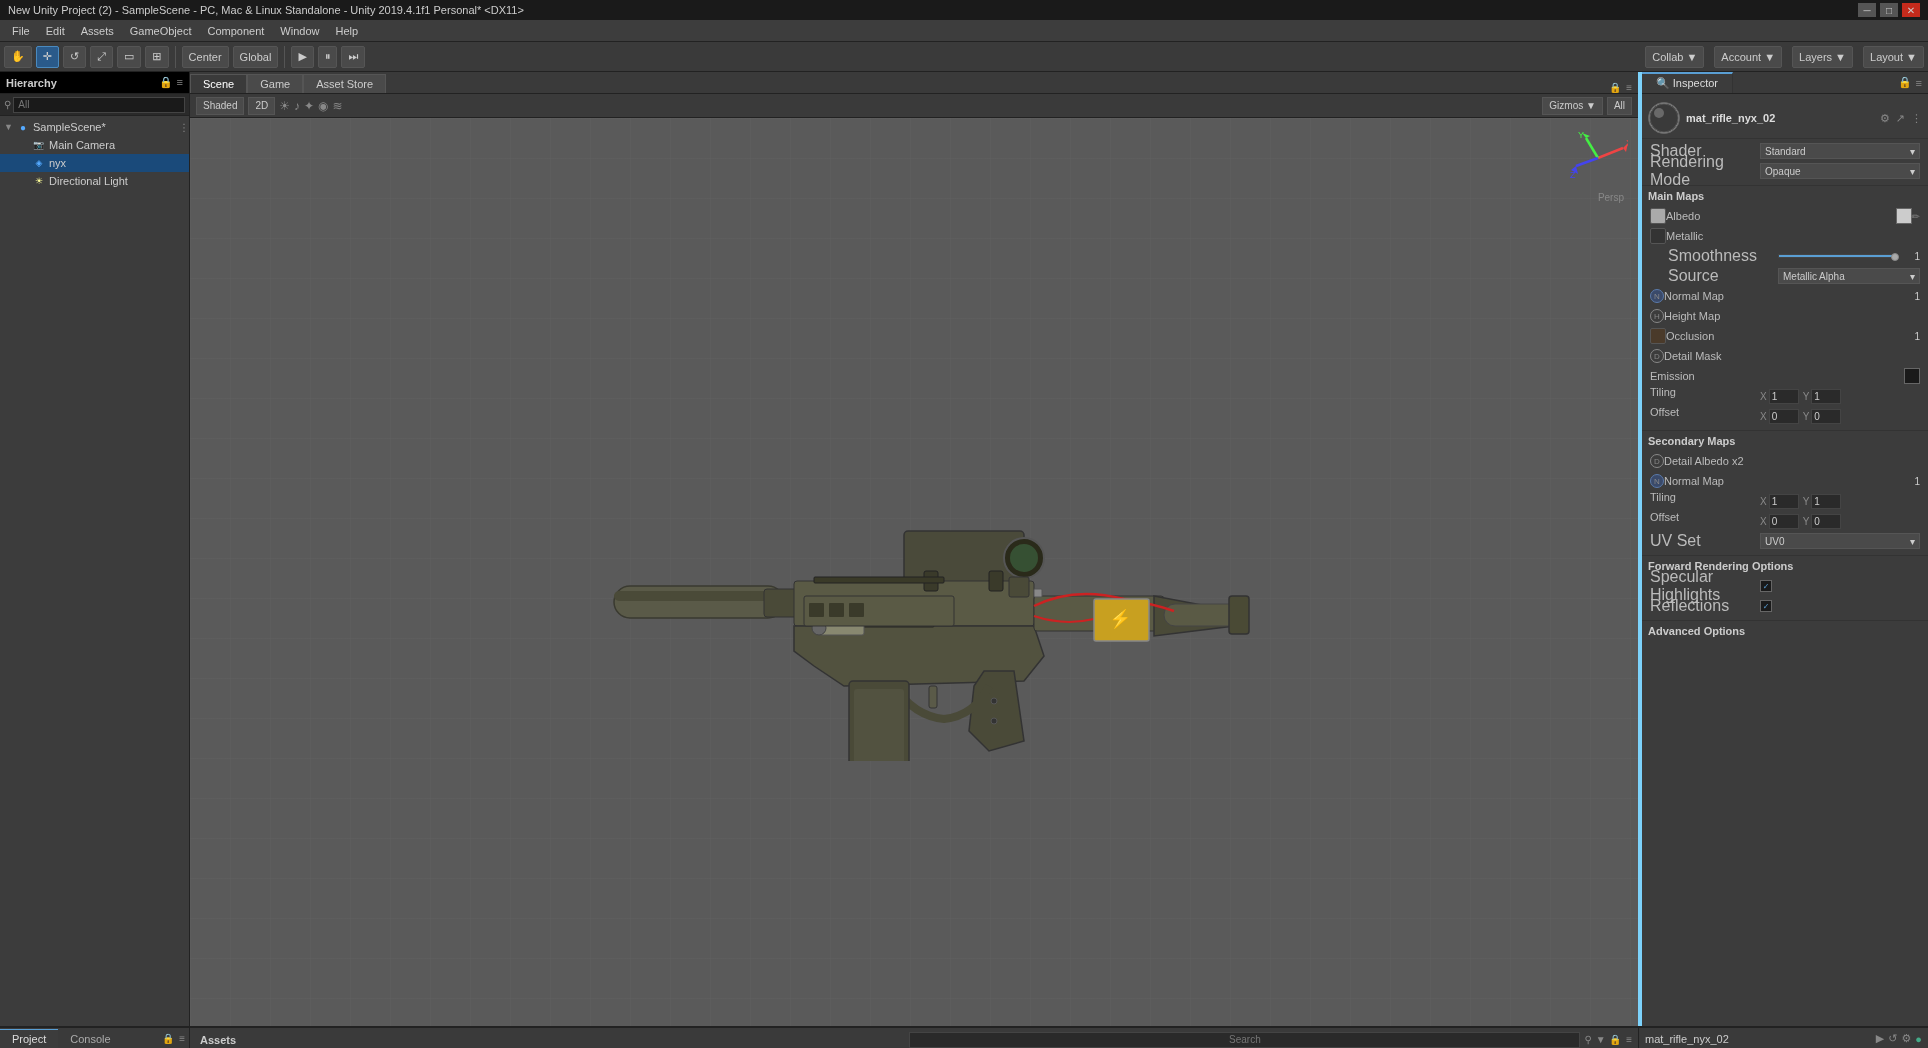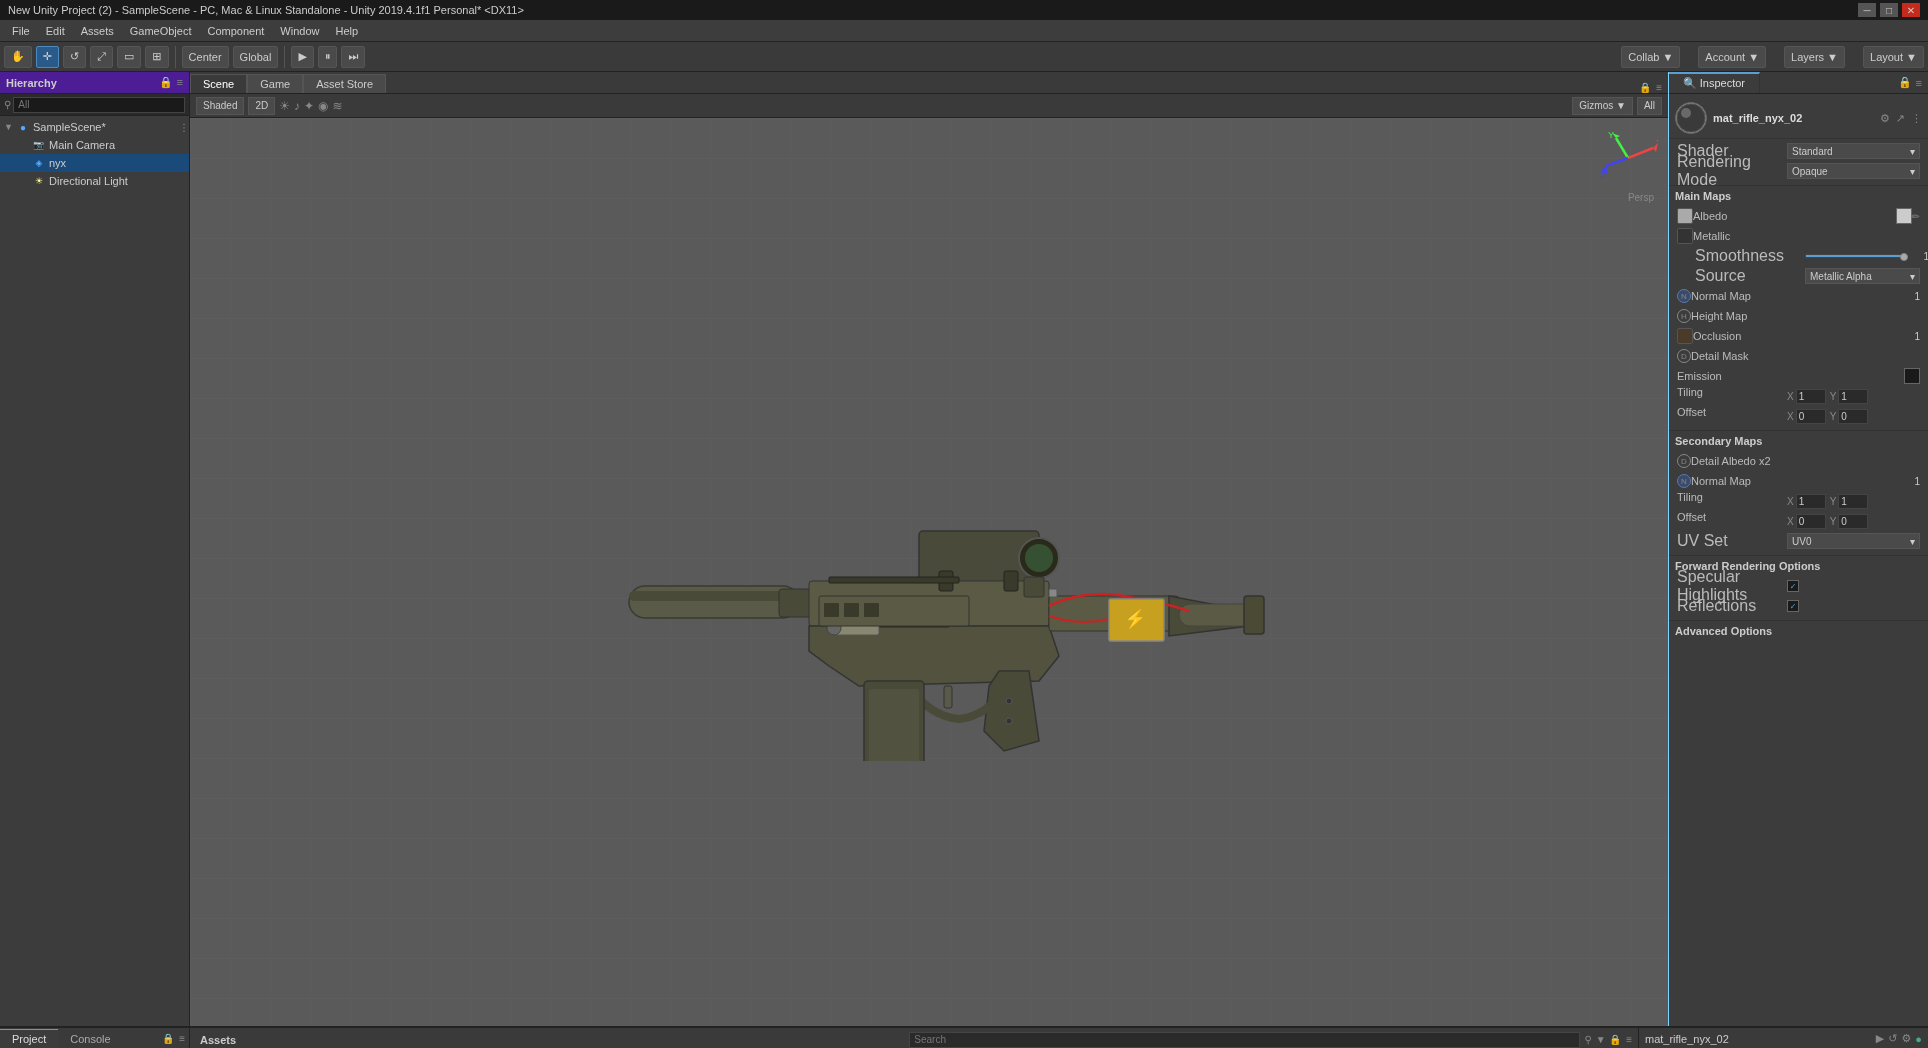--- a/index.html
+++ b/index.html
@@ -14,29 +14,29 @@
 
     
     #menubar { background: #3d3d3d; height: 22px; display: flex; align-items: center; padding: 0 4px; border-bottom: 1px solid #222; }
     .menu-item { padding: 2px 8px; color: #ccc; font-size: 11px; cursor: pointer; }
 
     
     #toolbar { background: #3a3a3a; height: 30px; display: flex; align-items: center; padding: 0 4px; gap: 4px; border-bottom: 1px solid #222; }
     .toolbar-btn { background: #4a4a4a; border: 1px solid #555; color: #ccc; height: 22px; padding: 0 6px; font-size: 11px; cursor: pointer; display: flex; align-items: center; gap: 2px; border-radius: 2px; }
     .toolbar-btn.active { background: #2a5a8a; border-color: #4a8abf; }
     .toolbar-sep { width: 1px; height: 22px; background: #555; margin: 0 2px; }
-    .toolbar-right { margin-left: auto; display: flex; align-items: center; gap: 18px; }
+    .toolbar-right { margin-left: auto; display: flex; align-items: center; gap: 10px; }
     .toolbar-dropdown { background: #4a4a4a; border: 1px solid #555; color: #ccc; height: 22px; padding: 0 6px; font-size: 11px; cursor: pointer; display: flex; align-items: center; gap: 3px; border-radius: 2px; }
 
     
     #main-layout { display: flex; height: calc(1048px - 22px - 22px - 30px - 20px); }
 
     
     #hierarchy { width: 190px; background: #3c3c3c; border-right: 1px solid #222; display: flex; flex-direction: column; }
-    .panel-header { background: #4c1d95; height: 22px; display: flex; align-items: center; padding: 0 6px; border-bottom: 1px solid #222; font-size: 11px; color: #ccc; font-weight: bold; gap: 4px; }
+    .panel-header { background: #000000; height: 22px; display: flex; align-items: center; padding: 0 6px; border-bottom: 1px solid #222; font-size: 11px; color: #ccc; font-weight: bold; gap: 4px; }
     .search-bar { height: 22px; background: #2a2a2a; display: flex; align-items: center; padding: 0 4px; border-bottom: 1px solid #222; }
     .search-bar input { background: #1a1a1a; border: 1px solid #444; color: #ccc; width: 100%; height: 16px; font-size: 10px; padding: 0 4px; }
     .hierarchy-tree { flex: 1; overflow-y: auto; padding: 2px 0; }
     .tree-item { display: flex; align-items: center; height: 18px; padding-left: 8px; cursor: pointer; color: #ccc; font-size: 11px; }
     .tree-item.selected { background: #1a4a7a; }
     .tree-arrow { width: 12px; font-size: 9px; color: #888; }
     .tree-icon { width: 14px; height: 14px; margin-right: 3px; display: flex; align-items: center; justify-content: center; font-size: 10px; }
 
     
     #scene-area { flex: 1; display: flex; flex-direction: column; background: #2a2a2a; }
@@ -47,21 +47,21 @@
     .scene-ctrl { background: #4a4a4a; border: 1px solid #555; color: #ccc; height: 18px; padding: 0 6px; font-size: 10px; cursor: pointer; display: flex; align-items: center; gap: 2px; }
     #scene-viewport { flex: 1; background: #5a5a5a; position: relative; overflow: hidden; display: flex; align-items: center; justify-content: center; }
     .scene-bg { width: 100%; height: 100%; position: relative; }
     
     .scene-bg::before { content: ''; position: absolute; inset: 0; background-image: linear-gradient(rgba(100,100,100,0.3) 1px, transparent 1px), linear-gradient(90deg, rgba(100,100,100,0.3) 1px, transparent 1px); background-size: 40px 40px; }
 
     
     .gun-container { position: absolute; top: 50%; left: 50%; transform: translate(-50%, -50%); }
 
     
-    #inspector { width: 260px; background: #3c3c3c; border-left: 1px solid #7dd3fc; display: flex; flex-direction: column; overflow: hidden; }
+    #inspector { width: 290px; background: #3c3c3c; border-left: 4px solid #7dd3fc; display: flex; flex-direction: column; overflow: hidden; }
 
     #inspector-content { flex: 1; overflow-y: auto; padding: 4px 0; }
 
     
     .mat-header { display: flex; align-items: center; padding: 4px 6px; gap: 6px; border-bottom: 1px solid #333; }
     .mat-icon { width: 32px; height: 32px; background: #888; border-radius: 50%; border: 1px solid #666; display: flex; align-items: center; justify-content: center; overflow: hidden; }
     .mat-info { flex: 1; }
     .mat-name { font-size: 11px; color: #ddd; font-weight: bold; }
 
     
@@ -96,21 +96,21 @@
     #bottom-area { display: flex; height: 220px; border-top: 2px solid #222; }
     #bottom-left { width: 190px; background: #3c3c3c; border-right: 1px solid #222; }
     #bottom-center { flex: 1; background: #3c3c3c; }
     #bottom-right { width: 290px; background: #3c3c3c; border-left: 1px solid #222; }
 
     .bottom-tabs { background: #3a3a3a; height: 22px; display: flex; align-items: center; border-bottom: 1px solid #222; }
     .bottom-tab { padding: 3px 12px; color: #aaa; cursor: pointer; font-size: 11px; }
     .bottom-tab.active { background: #3c3c3c; color: #ddd; border-top: 1px solid #5a9fd4; }
 
     .assets-toolbar { height: 24px; background: #3a3a3a; display: flex; align-items: center; padding: 0 6px; gap: 4px; border-bottom: 1px solid #222; }
-    .assets-search { background: #2a2a2a; border: 1px solid #444; color: #ccc; height: 16px; padding: 0 4px; font-size: 10px; flex: 1; }
+    .assets-search { background: #2a2a2a; border: 1px solid #444; color: #ccc; height: 16px; padding: 0 4px; font-size: 10px; flex: 1; text-align: center; }
 
     
     ::-webkit-scrollbar { width: 8px; height: 8px; }
     ::-webkit-scrollbar-track { background: #2a2a2a; }
     ::-webkit-scrollbar-thumb { background: #555; border-radius: 2px; }
 
     
     #right-panel-tabs { display: flex; background: #3a3a3a; border-bottom: 1px solid #222; }
     .right-panel-tab { padding: 3px 14px; color: #aaa; cursor: pointer; font-size: 11px; border-right: 1px solid #333; }
     .right-panel-tab.active { background: #3c3c3c; color: #ddd; border-top: 2px solid #5a9fd4; }

